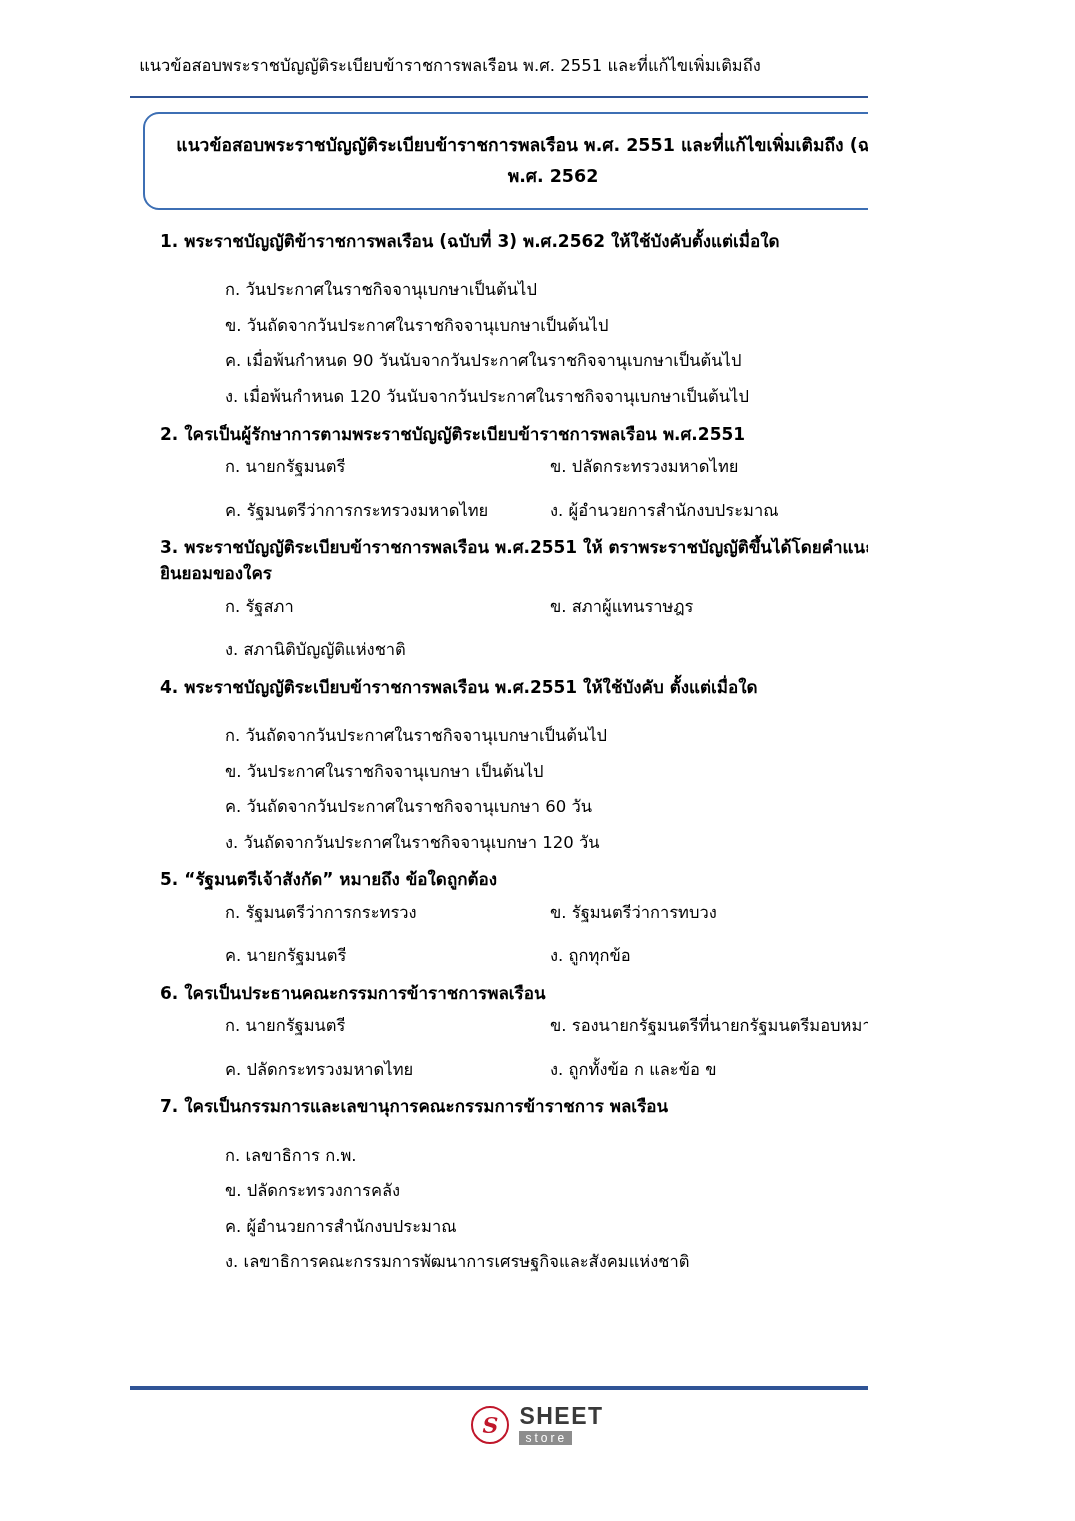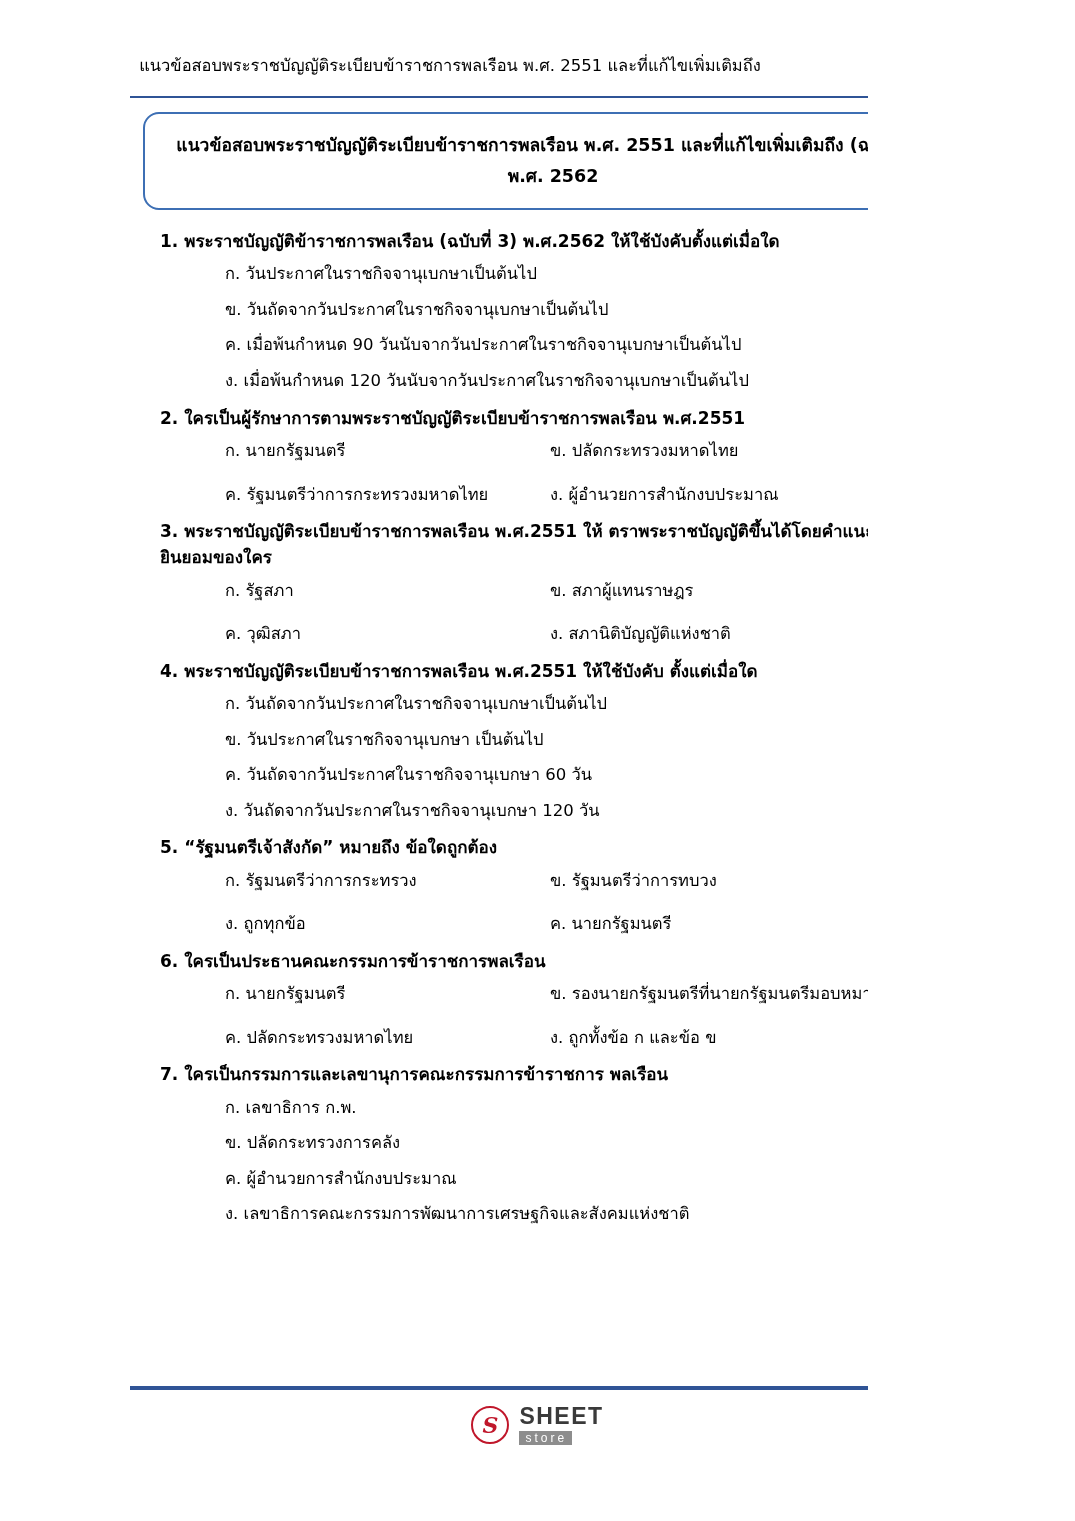--- a/index.html
+++ b/index.html
@@ -97,21 +97,21 @@
     margin: 0;
   }
   .q-text {
     font-size: 17px;
     font-weight: bold;
     line-height: 1.55;
     padding: 6px 0 2px 0;
     margin: 0 115px 0 160px;
   }
   .choices-stack {
-    margin: 0 0 0 225px;
+    margin: 16px 0 0 225px;
   }
   .choice-line {
     font-size: 16.5px;
     line-height: 1.55;
     padding: 5px 0;
   }
   .choices-grid {
     margin: 0 0 0 225px;
     display: grid;
     grid-template-columns: 325px auto;
@@ -215,42 +215,41 @@
         <div class="choice-line">ค. รัฐมนตรีว่าการกระทรวงมหาดไทย</div>
         <div class="choice-line">ง. ผู้อำนวยการสำนักงบประมาณ</div>
       </div>
     </div>
 
     <div class="q-block">
       <div class="q-text">3. พระราชบัญญัติระเบียบข้าราชการพลเรือน พ.ศ.2551 ให้ ตราพระราชบัญญัติขึ้นได้โดยคำแนะนำและยินยอมของใคร</div>
       <div class="choices-grid">
         <div class="choice-line">ก. รัฐสภา</div>
         <div class="choice-line">ข. สภาผู้แทนราษฎร</div>
-        <div class="choice-line">ค. วุฒิสภา</div>
         <div class="choice-line">ง. สภานิติบัญญัติแห่งชาติ</div>
       </div>
     </div>
 
     <div class="q-block">
       <div class="q-text">4. พระราชบัญญัติระเบียบข้าราชการพลเรือน พ.ศ.2551 ให้ใช้บังคับ ตั้งแต่เมื่อใด</div>
       <div class="choices-stack">
         <div class="choice-line">ก. วันถัดจากวันประกาศในราชกิจจานุเบกษาเป็นต้นไป</div>
         <div class="choice-line">ข. วันประกาศในราชกิจจานุเบกษา เป็นต้นไป</div>
         <div class="choice-line">ค. วันถัดจากวันประกาศในราชกิจจานุเบกษา 60 วัน</div>
         <div class="choice-line">ง. วันถัดจากวันประกาศในราชกิจจานุเบกษา 120 วัน</div>
       </div>
     </div>
 
     <div class="q-block">
       <div class="q-text">5. “รัฐมนตรีเจ้าสังกัด” หมายถึง ข้อใดถูกต้อง</div>
       <div class="choices-grid">
         <div class="choice-line">ก. รัฐมนตรีว่าการกระทรวง</div>
         <div class="choice-line">ข. รัฐมนตรีว่าการทบวง</div>
+        <div class="choice-line">ค. นายกรัฐมนตรี</div>
         <div class="choice-line">ง. ถูกทุกข้อ</div>
-        <div class="choice-line">ค. นายกรัฐมนตรี</div>
       </div>
     </div>
 
     <div class="q-block">
       <div class="q-text">6. ใครเป็นประธานคณะกรรมการข้าราชการพลเรือน</div>
       <div class="choices-grid">
         <div class="choice-line">ก. นายกรัฐมนตรี</div>
         <div class="choice-line">ข. รองนายกรัฐมนตรีที่นายกรัฐมนตรีมอบหมาย</div>
         <div class="choice-line">ค. ปลัดกระทรวงมหาดไทย</div>
         <div class="choice-line">ง. ถูกทั้งข้อ ก และข้อ ข</div>

